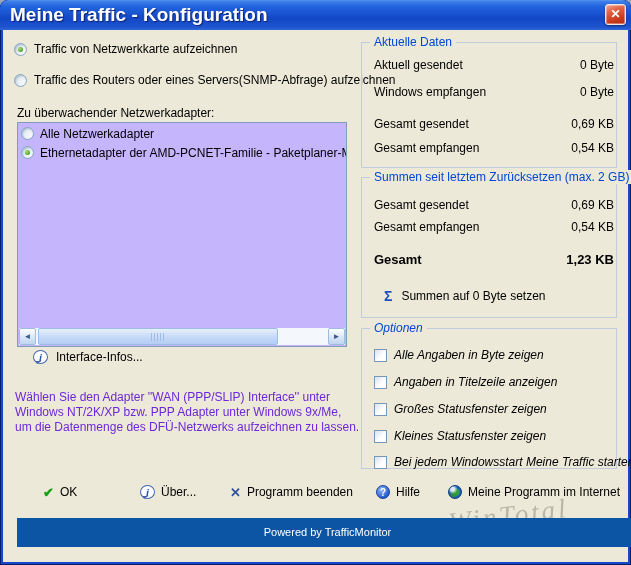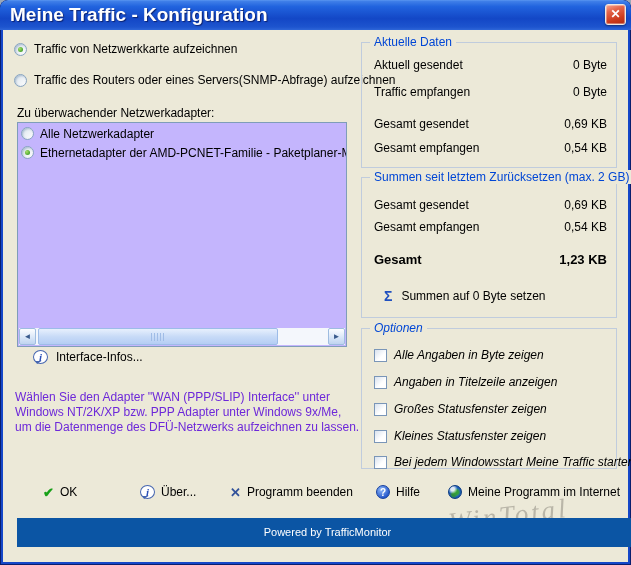--- a/index.html
+++ b/index.html
@@ -111,21 +111,21 @@
     position:absolute; border:1px solid #C0CCDD; border-radius:0;
   }
   .group .caption {
     position:absolute; top:-8px; left:8px; padding:0 4px;
     background:#ECE9D8; color:#0046D5; white-space:nowrap;
   }
   #group-current { left:358px; top:12px;  width:256px; height:126px; }
   #group-totals  { left:358px; top:147px; width:256px; height:141px;padding-left:14px; }
   #group-options { left:358px; top:298px; width:256px; height:141px;font-style:italic; }
 
-  .stat-row { position:absolute; left:12px; right:9px; display:flex; justify-content:space-between; white-space:nowrap; }
+  .stat-row { position:absolute; left:12px; right:2px; display:flex; justify-content:space-between; white-space:nowrap; }
   .stat-row.bold { font-weight:bold; font-size:13px; }
 
   .sigma-icon { color:#2050C0; font-weight:bold; font-size:14px; flex:0 0 auto; }
   .reset-link { position:absolute; left:22px; display:flex; gap:9px; align-items:center; cursor:pointer; }
 
   
   .footer-btn { position:absolute; top:452px; height:20px; display:flex; align-items:center; gap:6px; cursor:pointer; white-space:nowrap; }
   .check-icon { color:#18A018; font-weight:bold; font-size:13px; }
   .x-icon     { color:#32529A; font-weight:bold; font-size:13px; }
   .help-icon {
@@ -214,21 +214,21 @@
       <div>um die Datenmenge des DFÜ-Netzwerks aufzeichnen zu lassen.</div>
     </div>
 
     <div class="group" id="group-current">
       <span class="caption">Aktuelle Daten</span>
       <div class="stat-row" style="top:15px">
         <span>Aktuell gesendet</span>
         <span>0 Byte</span>
       </div>
       <div class="stat-row" style="top:42px">
-        <span>Traffic empfangen</span>
+        <span>Windows empfangen</span>
         <span>0 Byte</span>
       </div>
       <div class="stat-row" style="top:74px">
         <span>Gesamt gesendet</span>
         <span>0,69 KB</span>
       </div>
       <div class="stat-row" style="top:98px">
         <span>Gesamt empfangen</span>
         <span>0,54 KB</span>
       </div>

